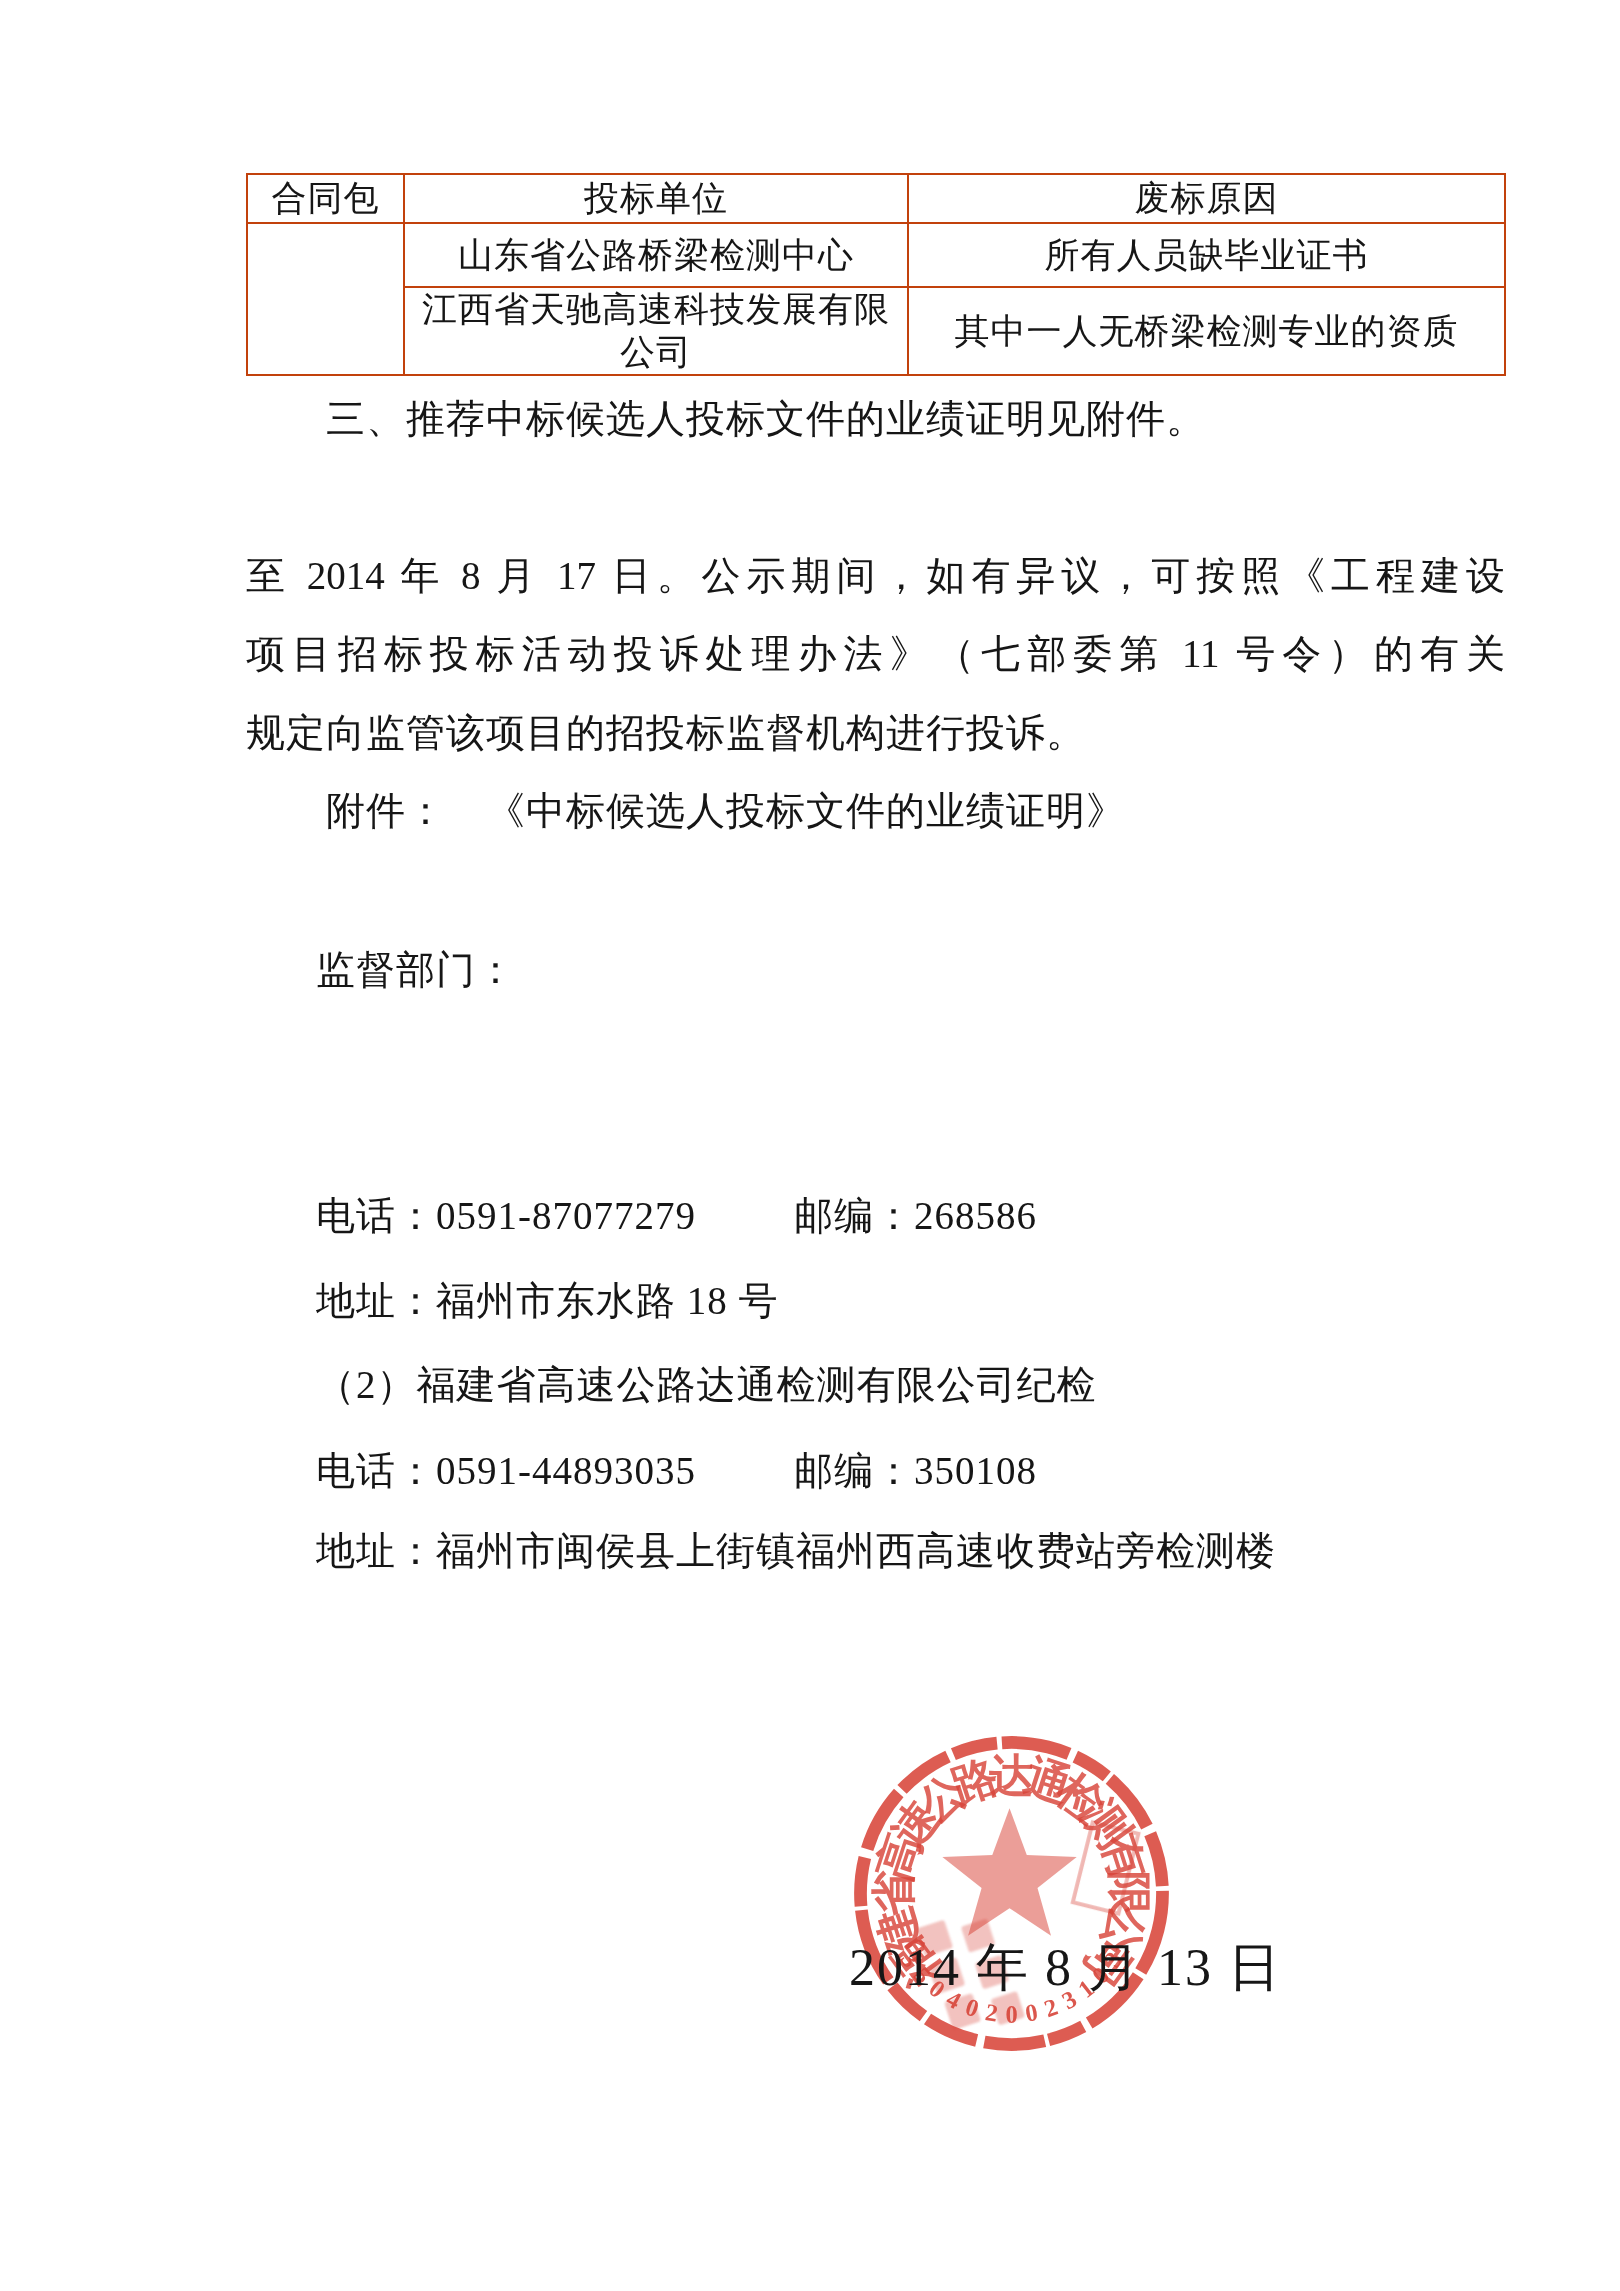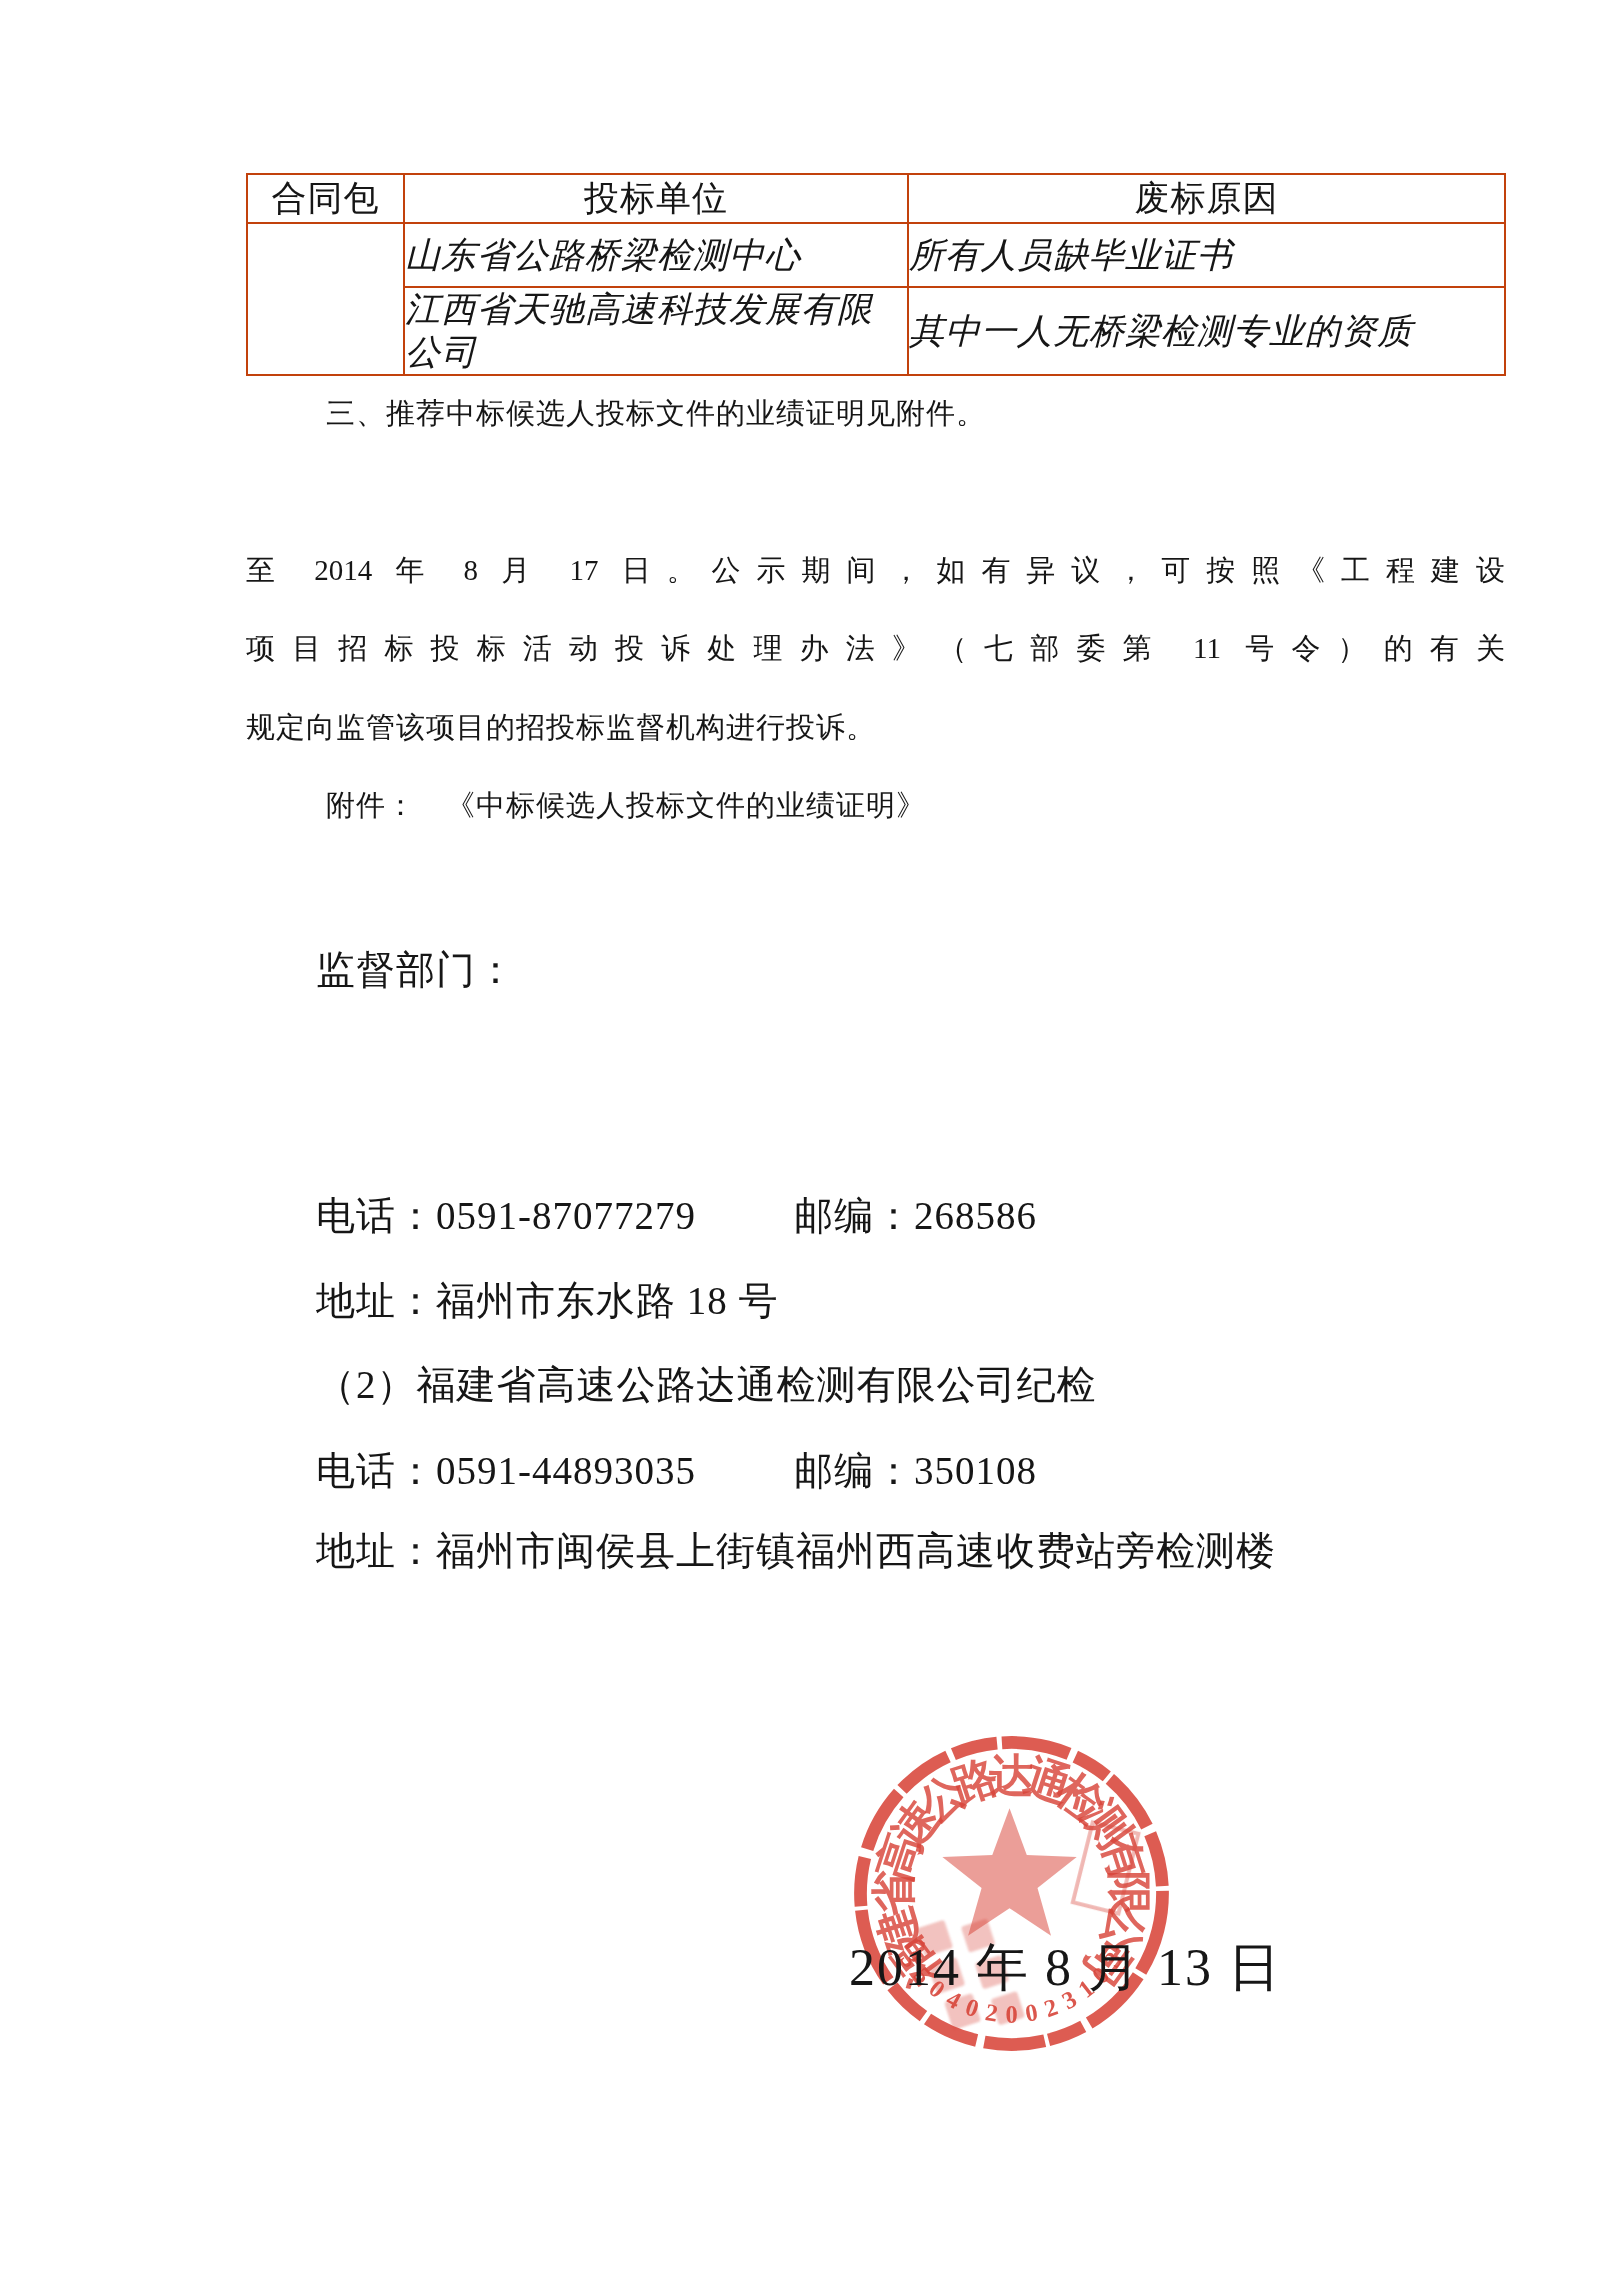--- a/index.html
+++ b/index.html
@@ -21,25 +21,25 @@
   .doc-table th,.doc-table td{
     border:2px solid #c2410c;
     font-weight:normal;
     padding:0;
     vertical-align:middle;
   }
   .doc-table{border:2.9px solid #151515;}
   .doc-table tr.hdr th{height:43px;text-align:center;letter-spacing:1px;}
   .doc-table tr.r1 td{height:62px;}
   .doc-table tr.r2 td{height:84px;}
-  .cell-left{text-align:left;padding:3.9px 15.7px 3.9px 19.6px;line-height:43px;letter-spacing:1px;font-style:italic;}
+  .cell-left{text-align:center;padding:3.9px 15.7px 3.9px 19.6px;line-height:43px;letter-spacing:1px;}
   
   .bl{
     position:absolute;left:246px;width:1259px;
-    font-size:29px;line-height:1.18;letter-spacing:1px;
+    font-size:39px;line-height:1.18;letter-spacing:1px;
     z-index:2;white-space:nowrap;
   }
   .bl.just{white-space:normal;text-align:justify;text-align-last:justify;letter-spacing:0;}
   .bl.ind{padding-left:80px;box-sizing:border-box;}
   
   .sline{
     position:absolute;left:316px;
     font-size:39px;letter-spacing:1px;white-space:nowrap;z-index:2;
   }
   .postal-label{margin-left:98px;}

